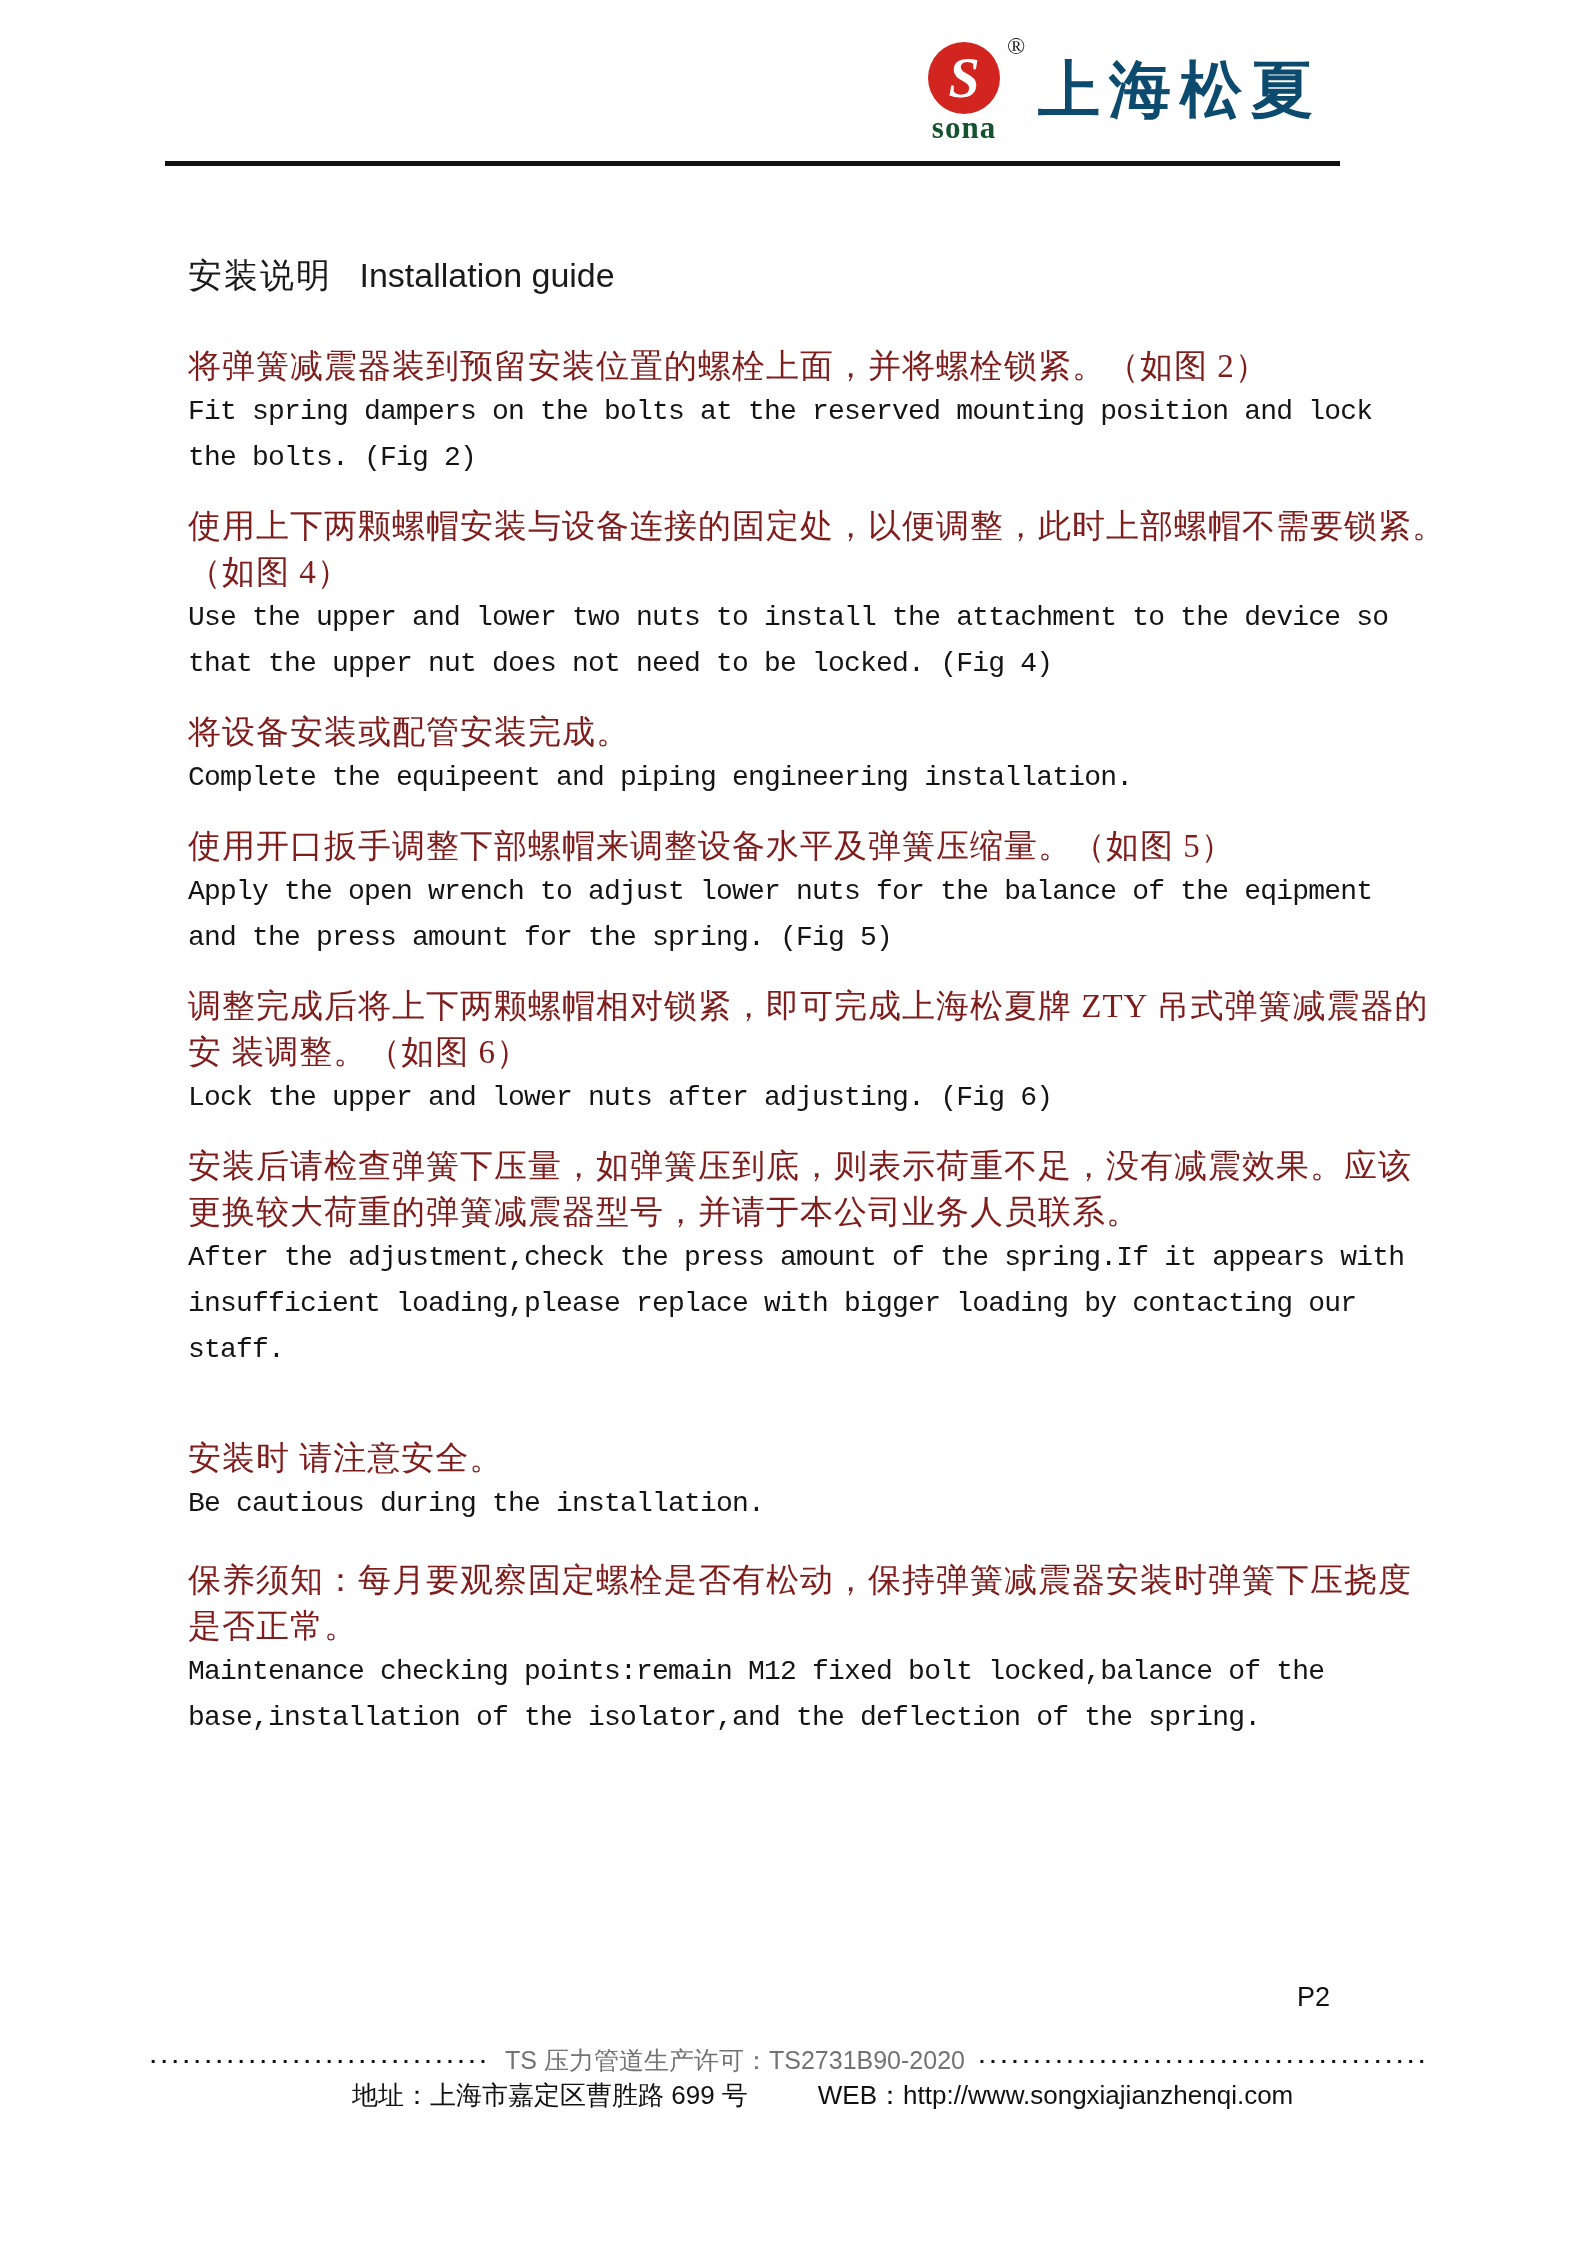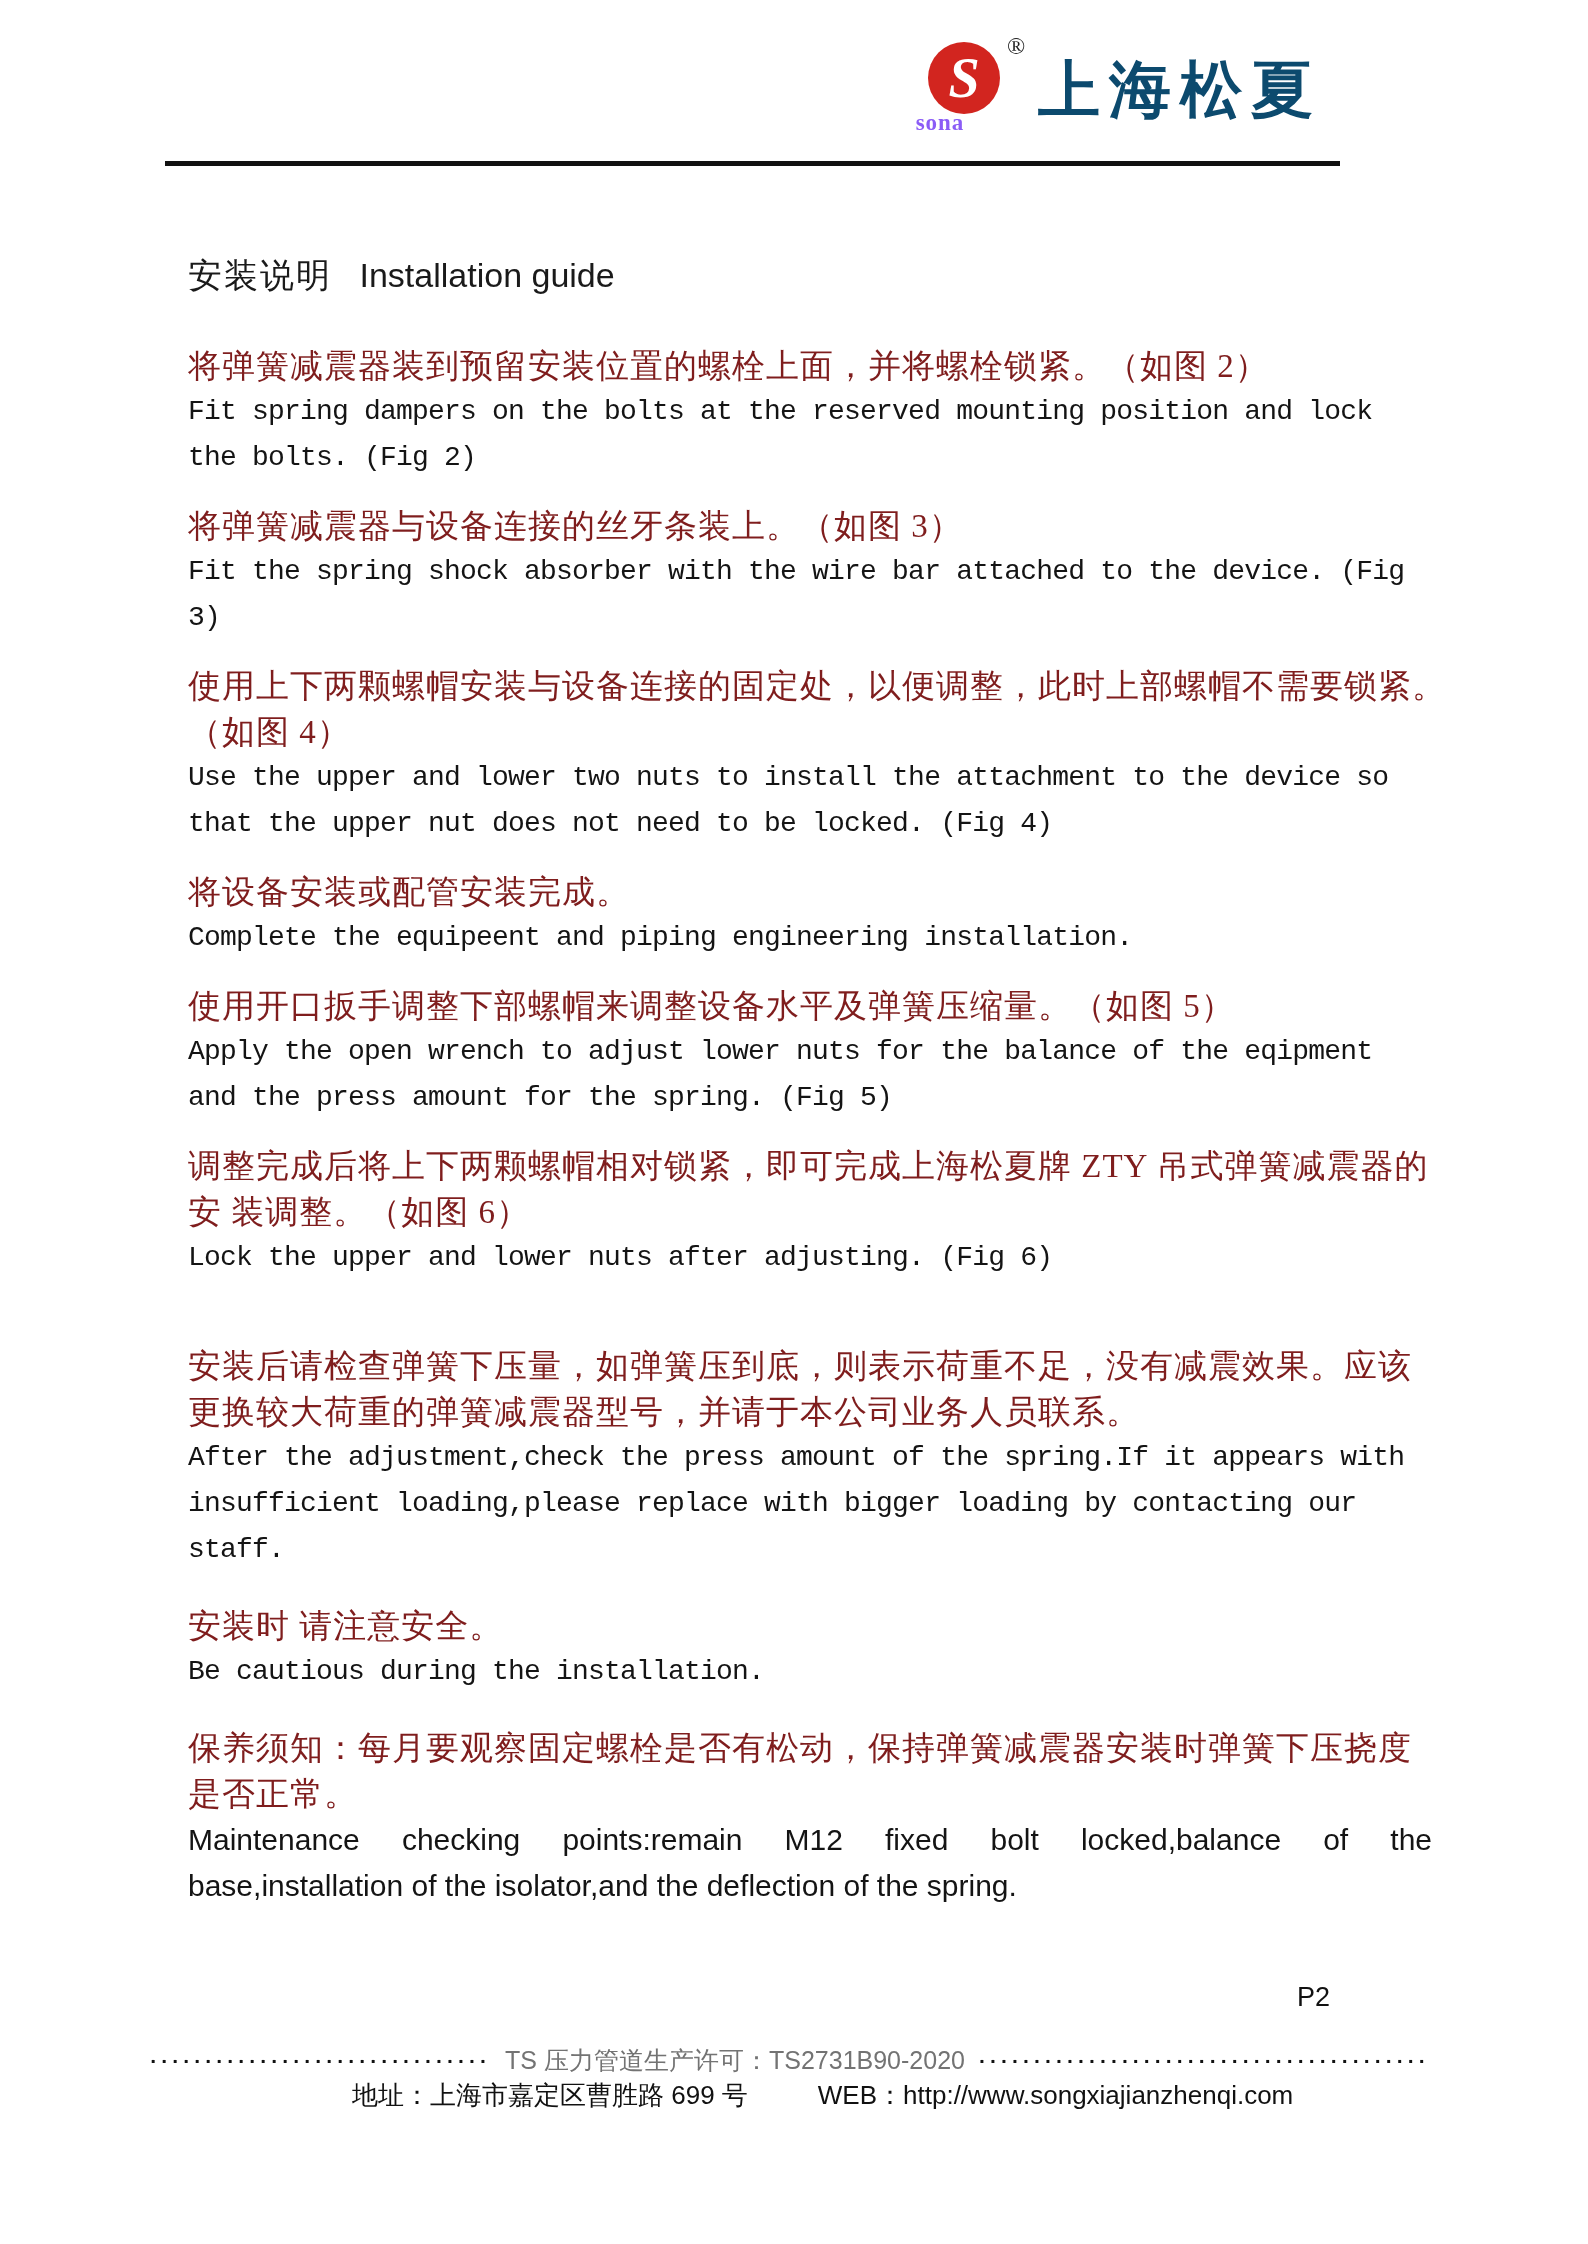--- a/index.html
+++ b/index.html
@@ -17,24 +17,24 @@
   
   .logo-circle {
     position: absolute; left: 928px; top: 42px;
     width: 72px; height: 72px;
   }
   .reg-mark {
     position: absolute; left: 1007px; top: 33px;
     font-size: 24px; font-family: "Liberation Serif", serif; color:#222;
   }
   .sona-text {
-    position: absolute; left: 898px; top: 110px; width: 84px;
+    position: absolute; left: 922px; top: 110px; width: 84px;
     text-align: center;
     font-family: "Liberation Serif", serif;
-    font-weight: 700; font-size: 23px; letter-spacing: 1px; color: #8b5cf6;
+    font-weight: 700; font-size: 31px; letter-spacing: 1px; color: #14532d;
   }
   .brand-cn {
     position: absolute; left: 1038px; top: 48px;
     font-family: Liberation Mono, monospace;
     font-weight: 700; font-size: 62px; letter-spacing: 9px; color: #0c4a6e;
     white-space: nowrap;
   }
   .header-rule {
     position: absolute; left: 165px; top: 161px;
     width: 1175px; height: 5px; background: #111;
@@ -120,25 +120,20 @@
       <span class="t-cn">安装说明</span>
       <span class="t-en">Installation guide</span>
     </div>
     <div id="paragraphs">
         <div class="para">
           <div class="cn-line">将弹簧减震器装到预留安装位置的螺栓上面，并将螺栓锁紧。（如图 2）</div>
           <div class="en-line">Fit spring dampers on the bolts at the reserved mounting position and lock</div>
           <div class="en-line">the bolts. (Fig 2)</div>
         </div>
         <div class="para">
-          <div class="cn-line">将弹簧减震器与设备连接的丝牙条装上。（如图 3）</div>
-          <div class="en-line">Fit the spring shock absorber with the wire bar attached to the device. (Fig</div>
-          <div class="en-line">3)</div>
-        </div>
-        <div class="para">
           <div class="cn-line">使用上下两颗螺帽安装与设备连接的固定处，以便调整，此时上部螺帽不需要锁紧。</div>
           <div class="cn-line">（如图 4）</div>
           <div class="en-line">Use the upper and lower two nuts to install the attachment to the device so</div>
           <div class="en-line">that the upper nut does not need to be locked. (Fig 4)</div>
         </div>
         <div class="para">
           <div class="cn-line">将设备安装或配管安装完成。</div>
           <div class="en-line">Complete the equipeent and piping engineering installation.</div>
         </div>
         <div class="para">

